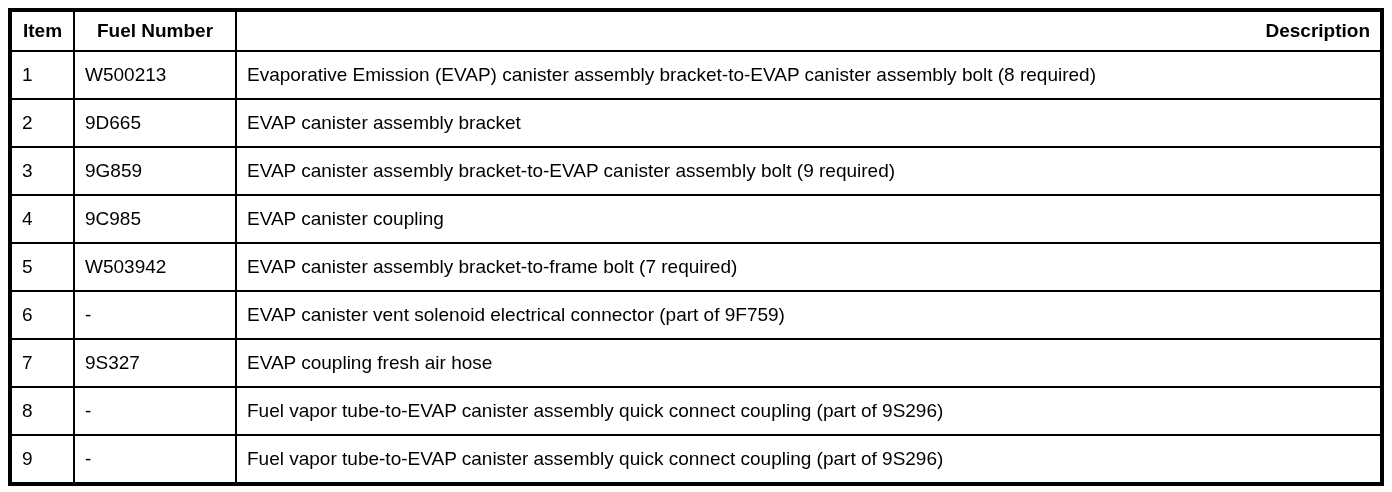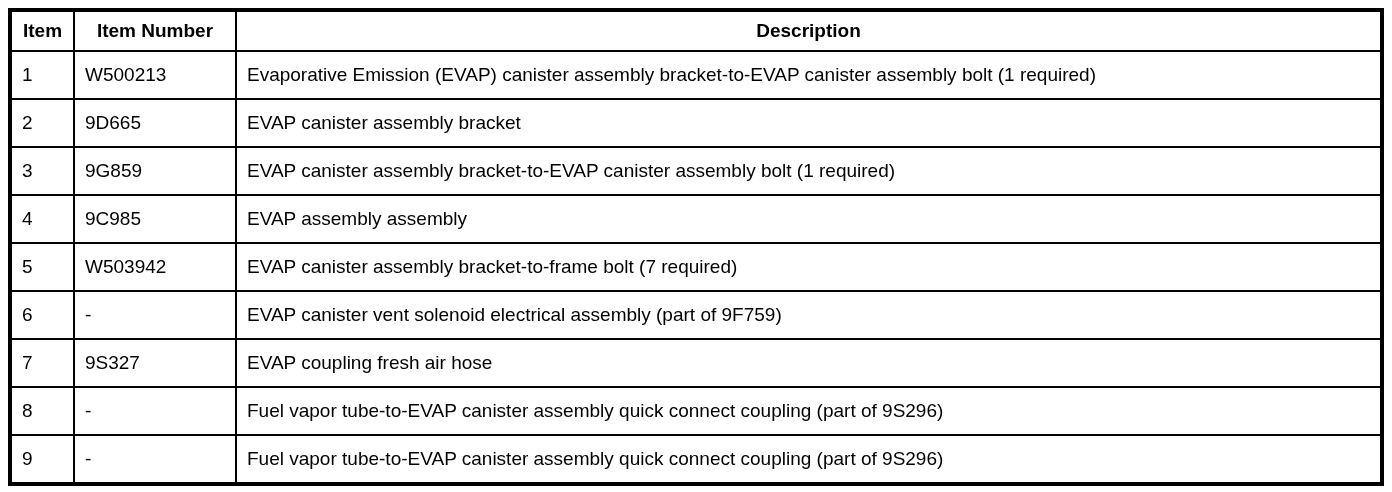--- a/index.html
+++ b/index.html
@@ -35,21 +35,21 @@
   }
   table.parts-table {
     border: 4px solid #000000;
   }
   table.parts-table th {
     font-weight: bold;
     text-align: center;
     height: 38px;
   }
   table.parts-table th.desc-head {
-    text-align: center;
+    text-align: right;
   }
   table.parts-table td {
     height: 46px;
     font-weight: normal;
     text-align: left;
   }
   col.col-item { width: 64px; }
   col.col-part { width: 162px; }
   col.col-desc { width: auto; }
 </style>
@@ -58,54 +58,54 @@
 
 <table class="parts-table">
   <colgroup>
     <col class="col-item">
     <col class="col-part">
     <col class="col-desc">
   </colgroup>
   <thead>
     <tr>
       <th>Item</th>
-      <th>Item Number</th>
+      <th>Fuel Number</th>
       <th class="desc-head">Description</th>
     </tr>
   </thead>
   <tbody>
     <tr>
       <td>1</td>
       <td>W500213</td>
-      <td>Evaporative Emission (EVAP) canister assembly bracket-to-EVAP canister assembly bolt (1 required)</td>
+      <td>Evaporative Emission (EVAP) canister assembly bracket-to-EVAP canister assembly bolt (8 required)</td>
     </tr>
     <tr>
       <td>2</td>
       <td>9D665</td>
       <td>EVAP canister assembly bracket</td>
     </tr>
     <tr>
       <td>3</td>
       <td>9G859</td>
-      <td>EVAP canister assembly bracket-to-EVAP canister assembly bolt (1 required)</td>
+      <td>EVAP canister assembly bracket-to-EVAP canister assembly bolt (9 required)</td>
     </tr>
     <tr>
       <td>4</td>
       <td>9C985</td>
-      <td>EVAP assembly assembly</td>
+      <td>EVAP canister coupling</td>
     </tr>
     <tr>
       <td>5</td>
       <td>W503942</td>
       <td>EVAP canister assembly bracket-to-frame bolt (7 required)</td>
     </tr>
     <tr>
       <td>6</td>
       <td>-</td>
-      <td>EVAP canister vent solenoid electrical assembly (part of 9F759)</td>
+      <td>EVAP canister vent solenoid electrical connector (part of 9F759)</td>
     </tr>
     <tr>
       <td>7</td>
       <td>9S327</td>
       <td>EVAP coupling fresh air hose</td>
     </tr>
     <tr>
       <td>8</td>
       <td>-</td>
       <td>Fuel vapor tube-to-EVAP canister assembly quick connect coupling (part of 9S296)</td>

